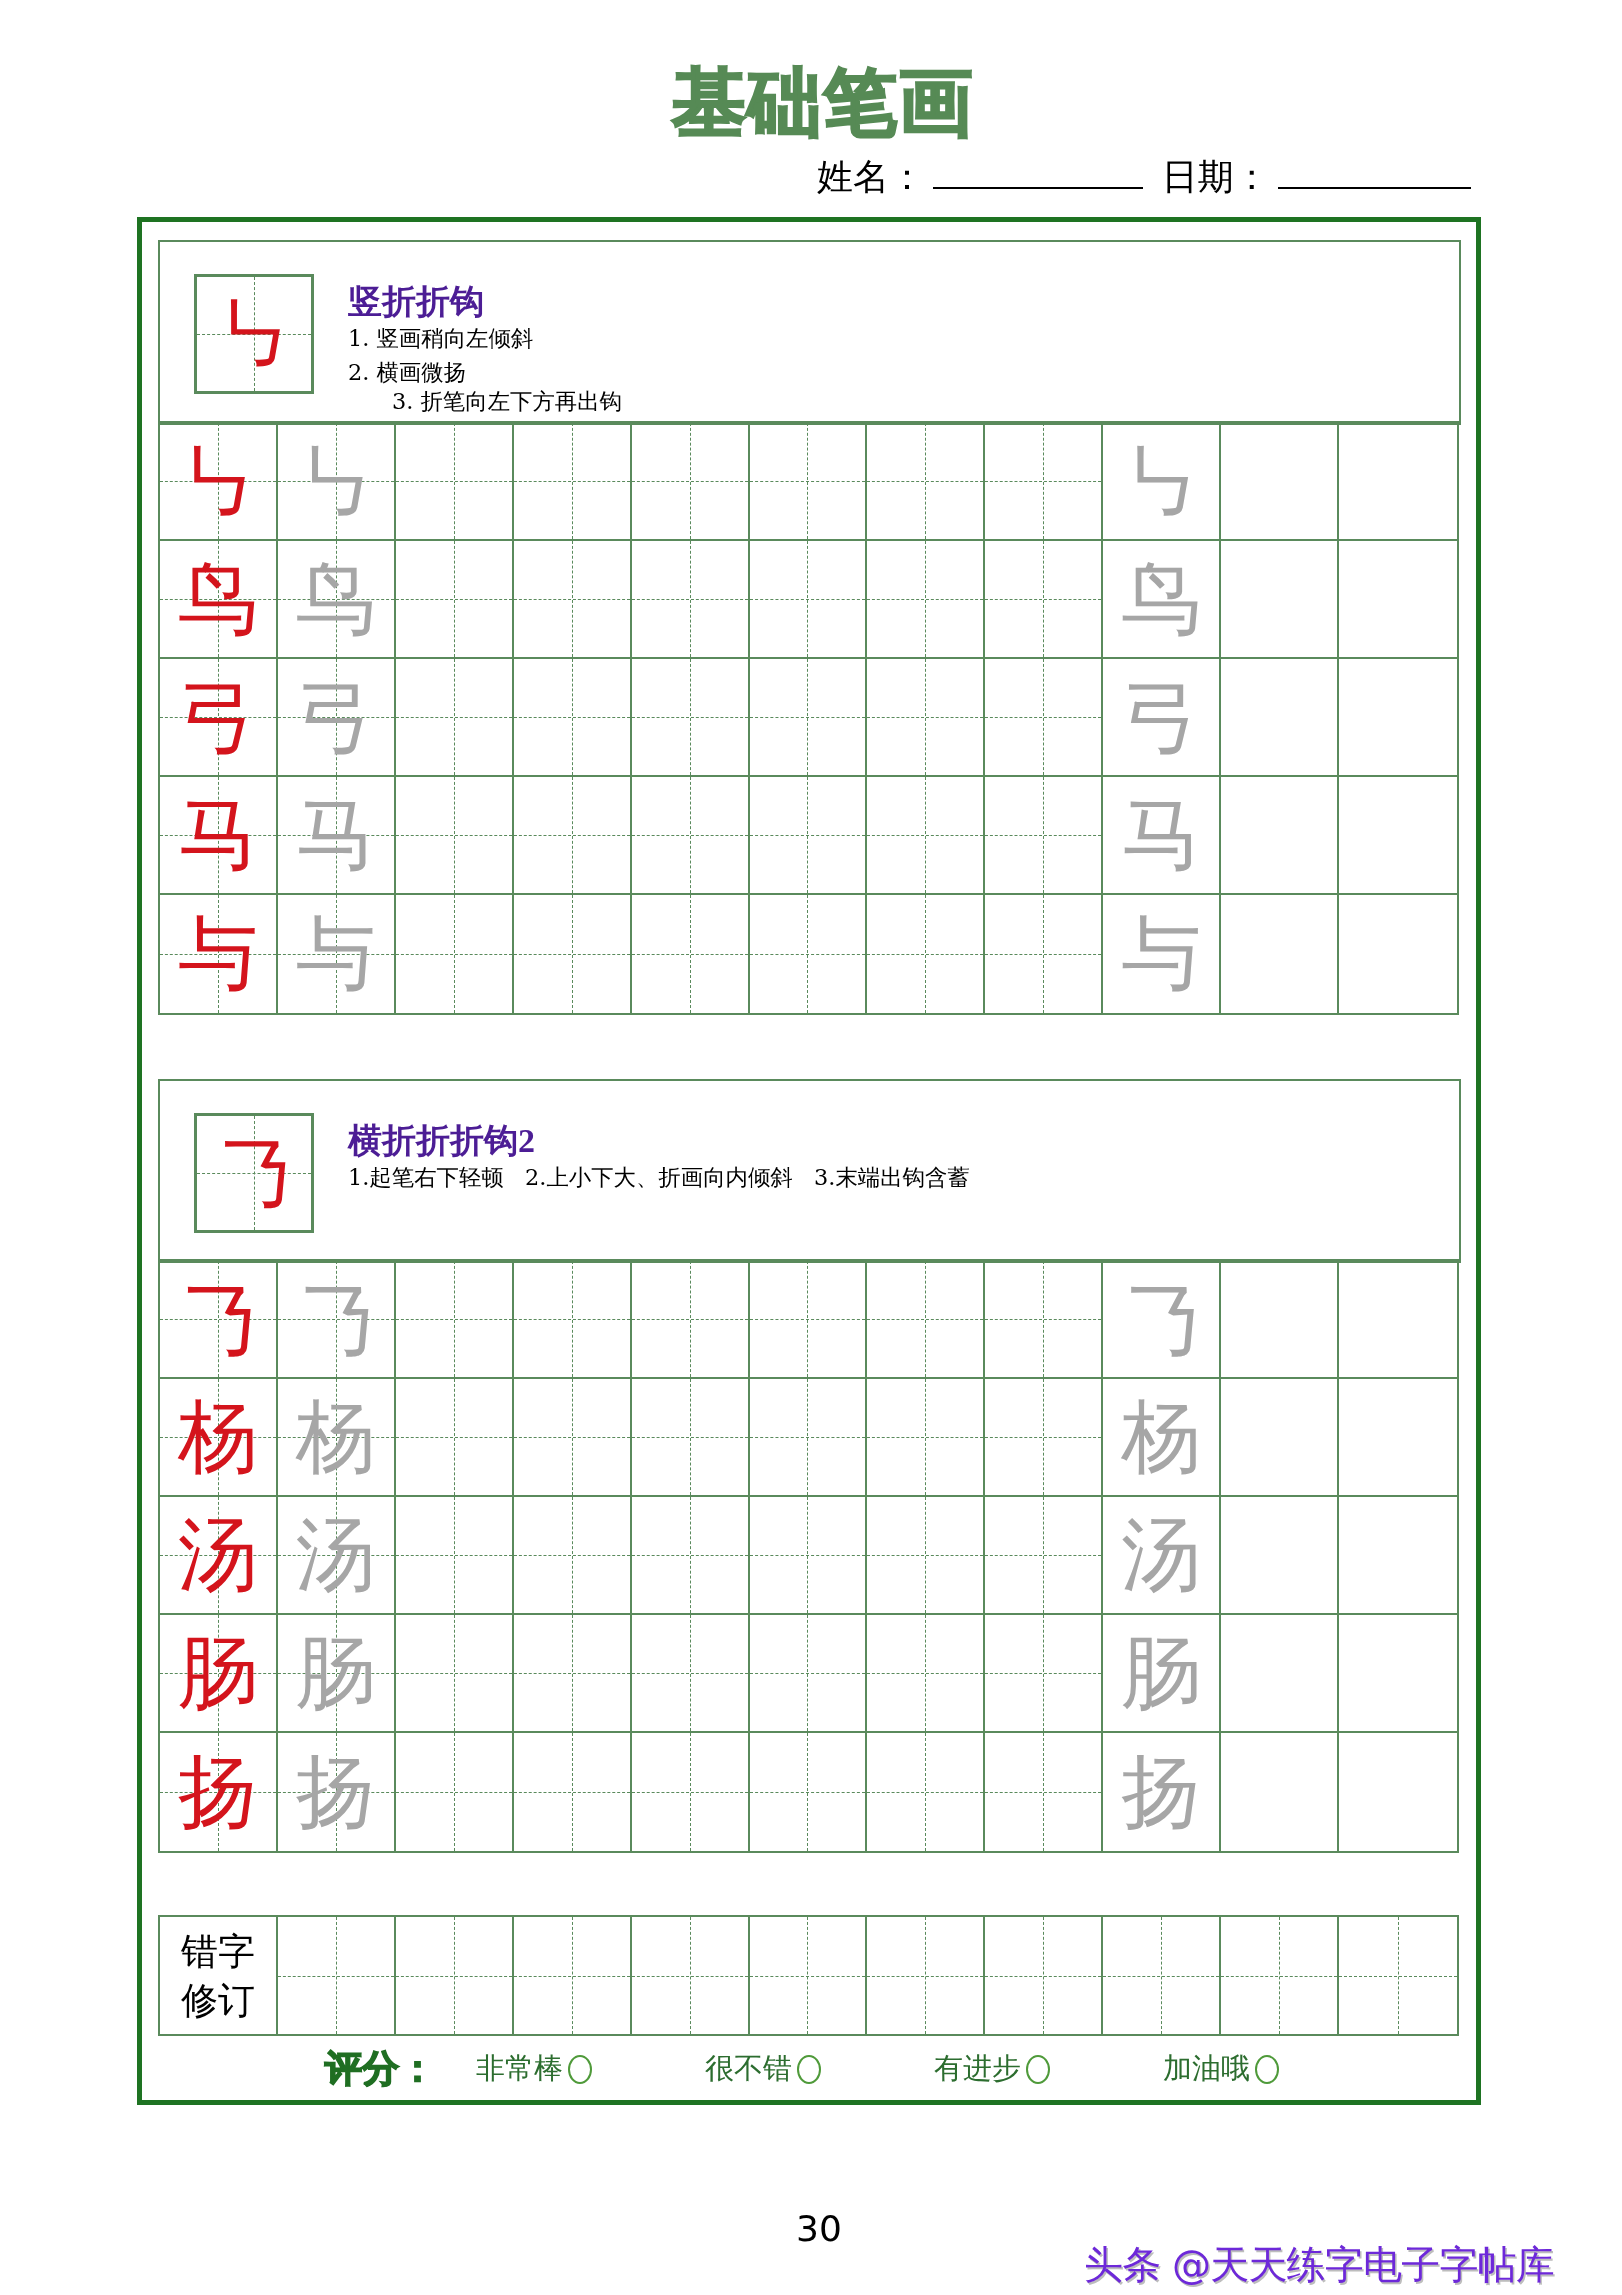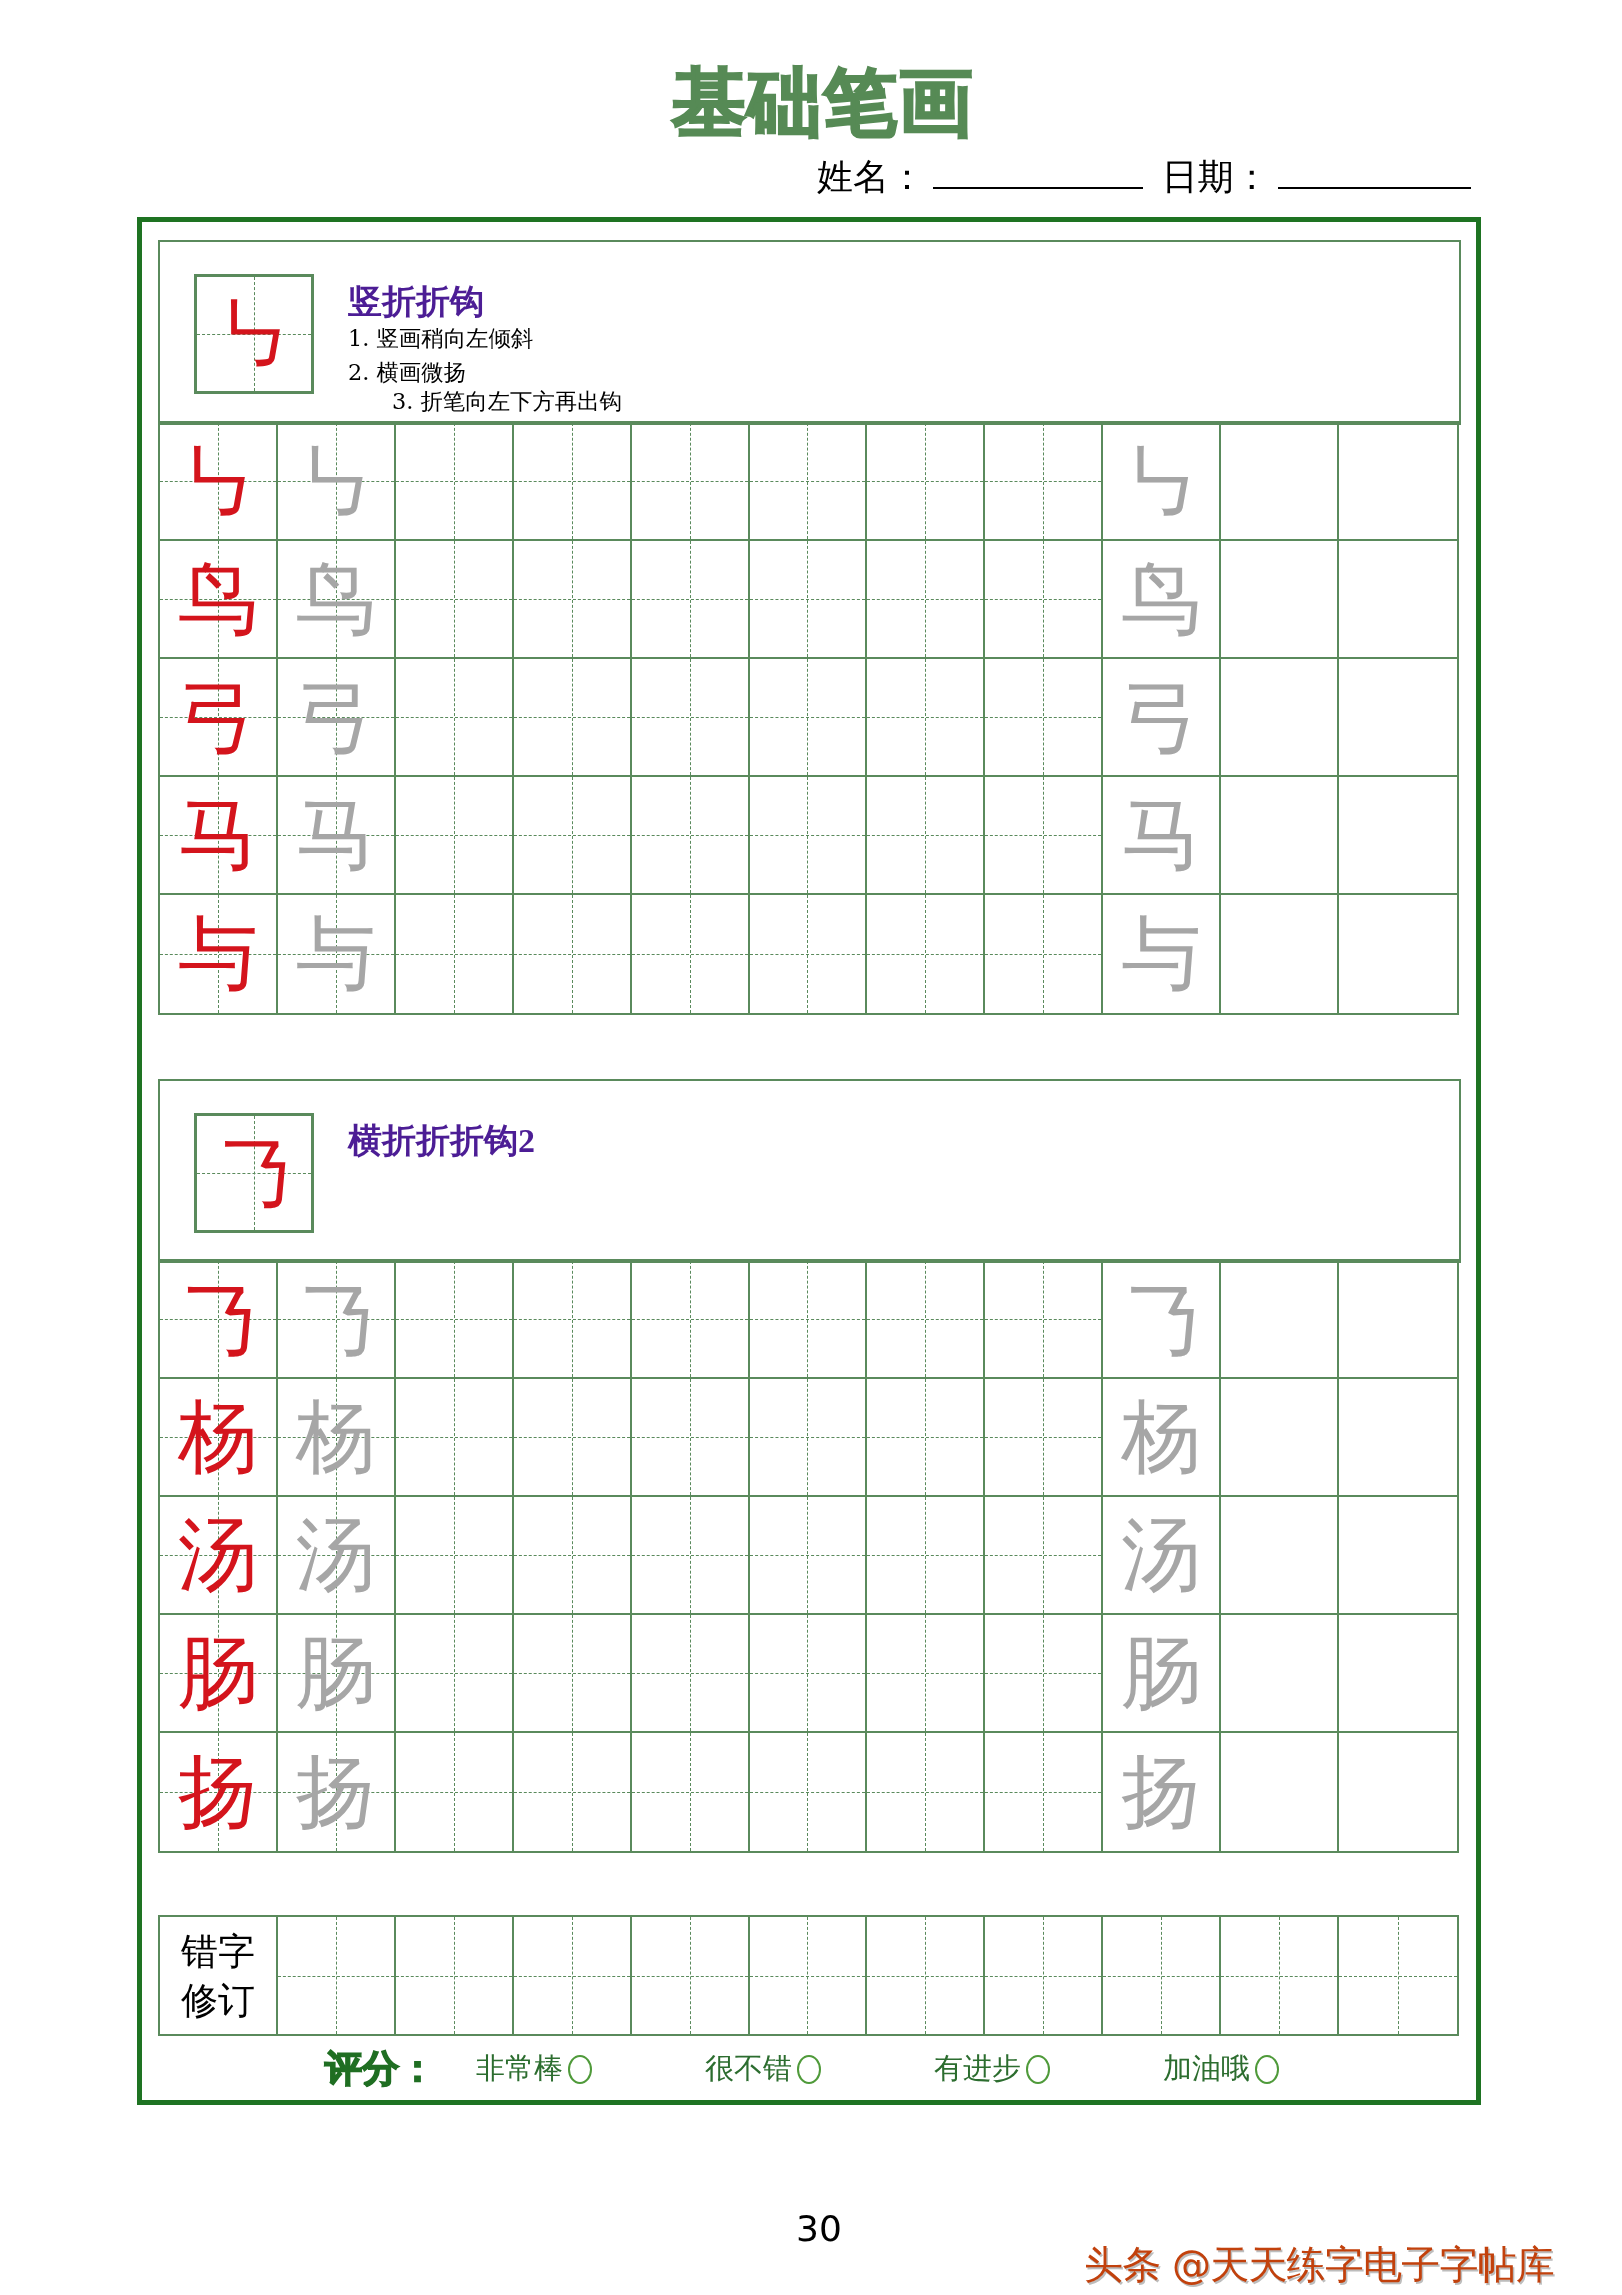--- a/index.html
+++ b/index.html
@@ -28,21 +28,21 @@
   .g.trace { color:#a6a6a6; }
   .corr { position:absolute; left:158px; top:1915px; width:1301px; height:121px; border:2.3px solid #5a8a5c; box-sizing:border-box; display:grid; grid-template-columns:repeat(11, 1fr); }
   .corr .c { position:relative; border-right:2.3px solid #5a8a5c; box-sizing:border-box; }
   .corr .c:last-child { border-right:none; }
   .corr .lbl { display:flex; flex-direction:column; align-items:center; justify-content:center; font-size:37px; line-height:49px; }
   .score { position:absolute; top:2046px; left:325px; height:46px; display:flex; align-items:center; white-space:nowrap; }
   .score .sl { font-size:37px; font-weight:bold; color:#1f6e22; -webkit-text-stroke:1.5px #1f6e22; margin-right:40px; }
   .score .si { font-family:"DejaVu Serif", serif; font-size:29px; color:#2c6d2f; display:inline-flex; align-items:center; }
   .score .ring { display:inline-block; width:20px; height:25px; border:2.3px solid #4f9a3a; border-radius:50%; margin-left:4.6px; }
   .pnum { left:796px; top:2208px; font-size:36px; }
-  .wm { left:1084px; top:2238px; font-size:39px; color:#c2410c; text-shadow:1.5px 1.5px 0 #bdbdbd, -0.8px -0.8px 0 #fff; letter-spacing:-0.8px; }
+  .wm { left:1084px; top:2238px; font-size:39px; color:#6d28d9; text-shadow:1.5px 1.5px 0 #bdbdbd, -0.8px -0.8px 0 #fff; letter-spacing:-0.8px; }
 </style>
 </head>
 <body>
 
 <div class="abs title">基础笔画</div>
 
 <div class="abs info">
   <span>姓名：</span><span class="blank" style="width:210px"></span>
   <span>日期：</span><span class="blank" style="width:193px"></span>
 </div>
@@ -258,20 +258,21 @@
     <div class="cell last-row"></div>
   </div>
 
 <div class="box header" style="top:1079px;height:180px;">
   <div class="ex-box" style="top:32px;">
     <div class="vh"></div>
       <div class="hh"></div>
     <div class="ex-glyph">㇡</div>
   </div>
   <div class="sec-title" style="top:37px;font-family:Liberation Serif, serif;">横折折折钩2</div>
+  <div class="sec-inst" style="top:79px;">1.起笔右下轻顿   2.上小下大、折画向内倾斜   3.末端出钩含蓄</div>
 </div>
 <div class="grid" id="grid1" style="top:1259px;">
     <div class="cell">
       <div class="vd"></div>
       <div class="hd"></div>
       <div class="g model">㇡</div>
     </div>
     <div class="cell">
       <div class="vd"></div>
       <div class="hd"></div>

